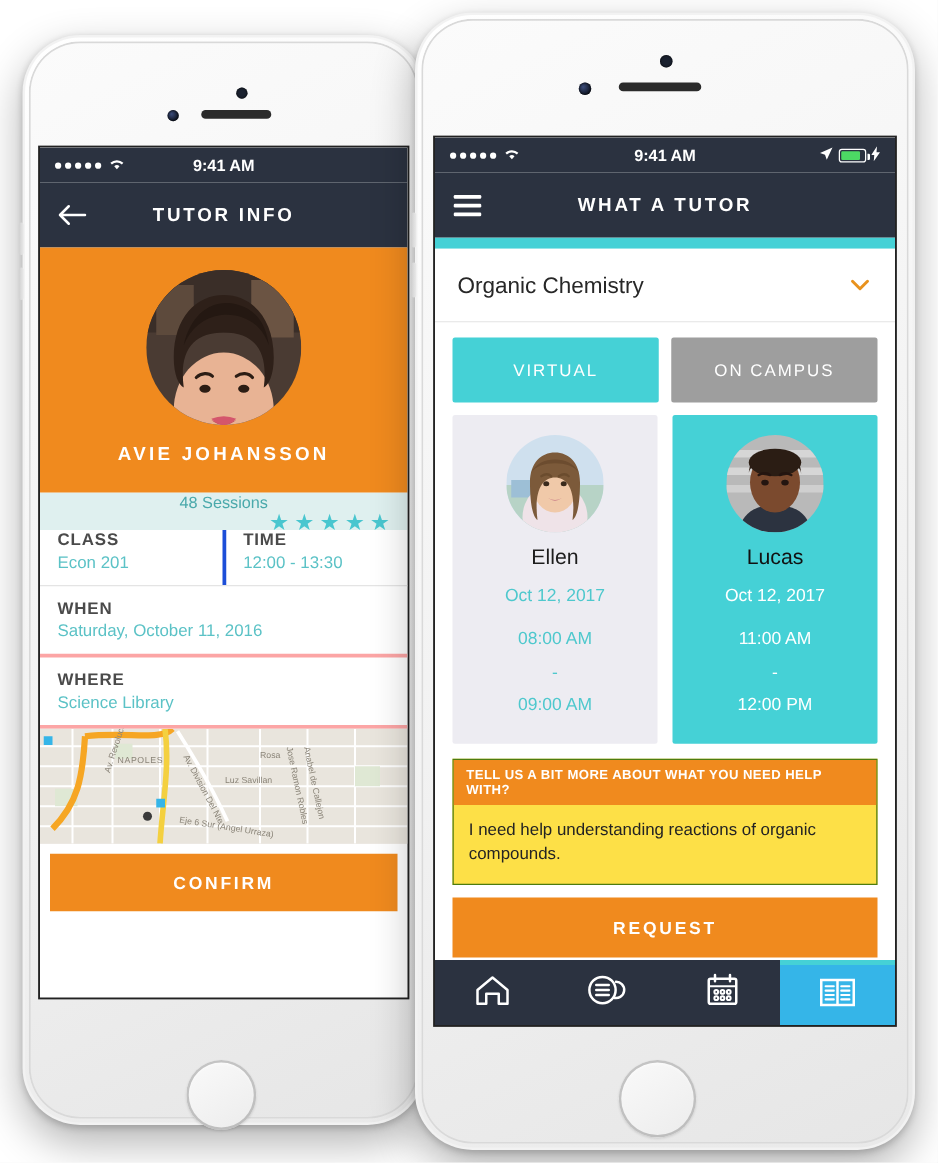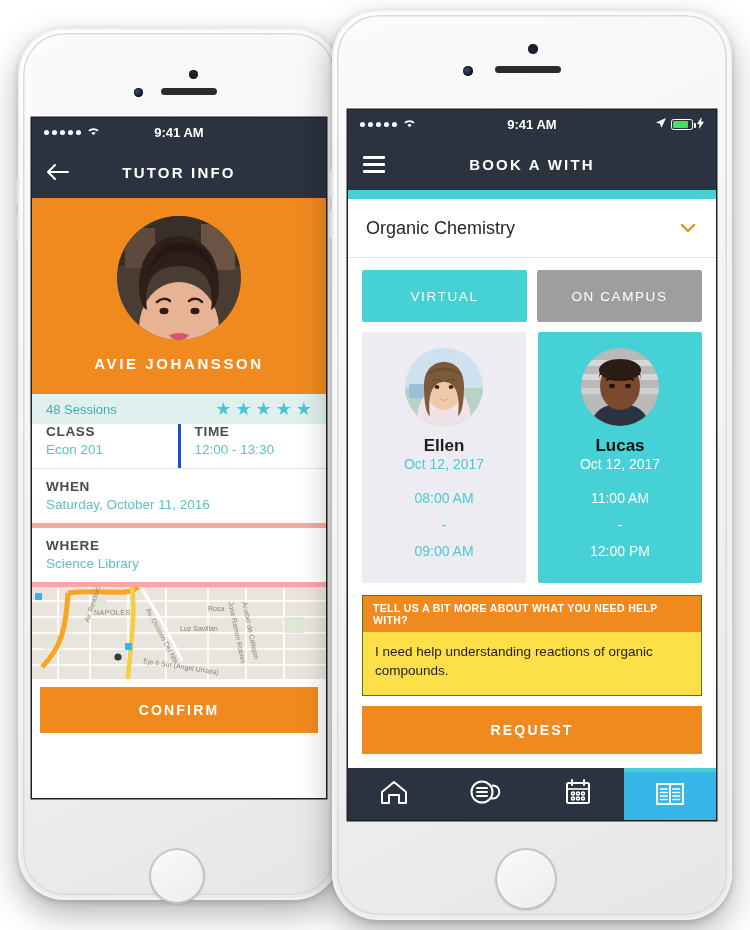--- a/index.html
+++ b/index.html
@@ -71,26 +71,26 @@
   .hamburger span{display:block;height:3px;background:#fff;border-radius:1px;margin:4px 0;}
 
   
   .hero{background:#F08A1E;height:196px;position:relative;}
   .avatar{position:absolute;left:50%;transform:translateX(-50%);top:18px;
           width:124px;height:124px;border-radius:50%;overflow:hidden;}
   .hero-name{position:absolute;bottom:22px;left:0;right:0;text-align:center;color:#fff;
              font-size:15px;font-weight:bold;letter-spacing:2.6px;}
 
   .sessbar{height:30px;background:#dff0ef;display:flex;align-items:center;
-           padding:0 14px;}
+           padding:0 14px;flex-direction:column;}
   .sessbar .txt{color:#4aa9ab;font-size:13px;}
   .stars{margin-left:auto;display:flex;gap:4px;color:#49c6cf;font-size:18px;line-height:1;}
 
   .rows{background:#fff;}
-  .row{border-bottom:5px solid #fca5a5;padding:10px 14px 11px;}
+  .row{border-bottom:3px solid #fca5a5;padding:10px 14px 11px;}
   .row-split{display:flex;border-bottom:1px solid #e4e4e4;}
   .row-split .cell{flex:1;padding:0 14px 11px;}
   .row-split .cell+.cell{border-left:3px solid #1d4ed8;}
   .lbl{color:#4a4a4a;font-size:13.5px;font-weight:bold;letter-spacing:.7px;
        margin-bottom:3px;}
   .val{color:#5bc2c6;font-size:13.5px;}
 
   
   .map{height:92px;position:relative;overflow:hidden;background:#e9e5dd;}
   .map .mlabel{position:absolute;color:#8a8478;font-size:7px;white-space:nowrap;}
@@ -110,21 +110,21 @@
   .seg{flex:1;height:52px;display:flex;align-items:center;justify-content:center;
        color:#fff;font-size:13.5px;letter-spacing:1.6px;border-radius:2px;}
   .seg.on{background:#45D1D6;}
   .seg.off{background:#9e9e9e;}
 
   .cards{display:flex;gap:12px;padding:0 14px 12px;background:#fff;}
   .card{flex:1;padding:16px 8px 18px;text-align:center;border-radius:2px;}
   .card.idle{background:#edecf2;}
   .card.sel{background:#45D1D6;}
   .card .pic{width:78px;height:78px;border-radius:50%;margin:0 auto 10px;overflow:hidden;}
-  .card .cname{font-size:17px;color:#1d1d1d;font-weight:bold;}
+  .card .cname{font-size:17px;color:#1d1d1d;margin-bottom:12px;}
   .card.sel .cname{color:#111;}
   .card .cdate{font-size:14px;color:#4ec8cd;margin-bottom:13px;}
   .card.sel .cdate{color:#ffffff;}
   .card .ctime{font-size:14px;color:#4ec8cd;line-height:1.9;}
   .card.sel .ctime{color:#ffffff;}
 
   .notebox{margin:0 14px 10px;border:1px solid #4d7c0f;background:#fde047;}
   .notehdr{background:#F08A1E;color:#fff;font-size:10.5px;font-weight:bold;
            letter-spacing:.35px;padding:6px 10px;}
   .notebody{padding:11px 12px 14px;font-size:13.5px;color:#232323;line-height:1.4;}
@@ -311,21 +311,21 @@
   </div>
 
   <div class="navbar">
     <div class="navicon">
       <div class="hamburger">
           <span></span>
           <span></span>
           <span></span>
         </div>
     </div>
-    <div class="navtitle">BOOK A WITH</div>
+    <div class="navtitle">WHAT A TUTOR</div>
   </div>
 
   <div class="accent"></div>
 
   <div class="subject">
     <span class="name">Organic Chemistry</span>
     <span class="chev">
       <svg width="20" height="20" viewBox="0 0 20 20">
           <path d="M4 7l6 6 6-6" stroke="#E8921E" stroke-width="2.4" fill="none" stroke-linecap="round" stroke-linejoin="round"></path>
         </svg>

